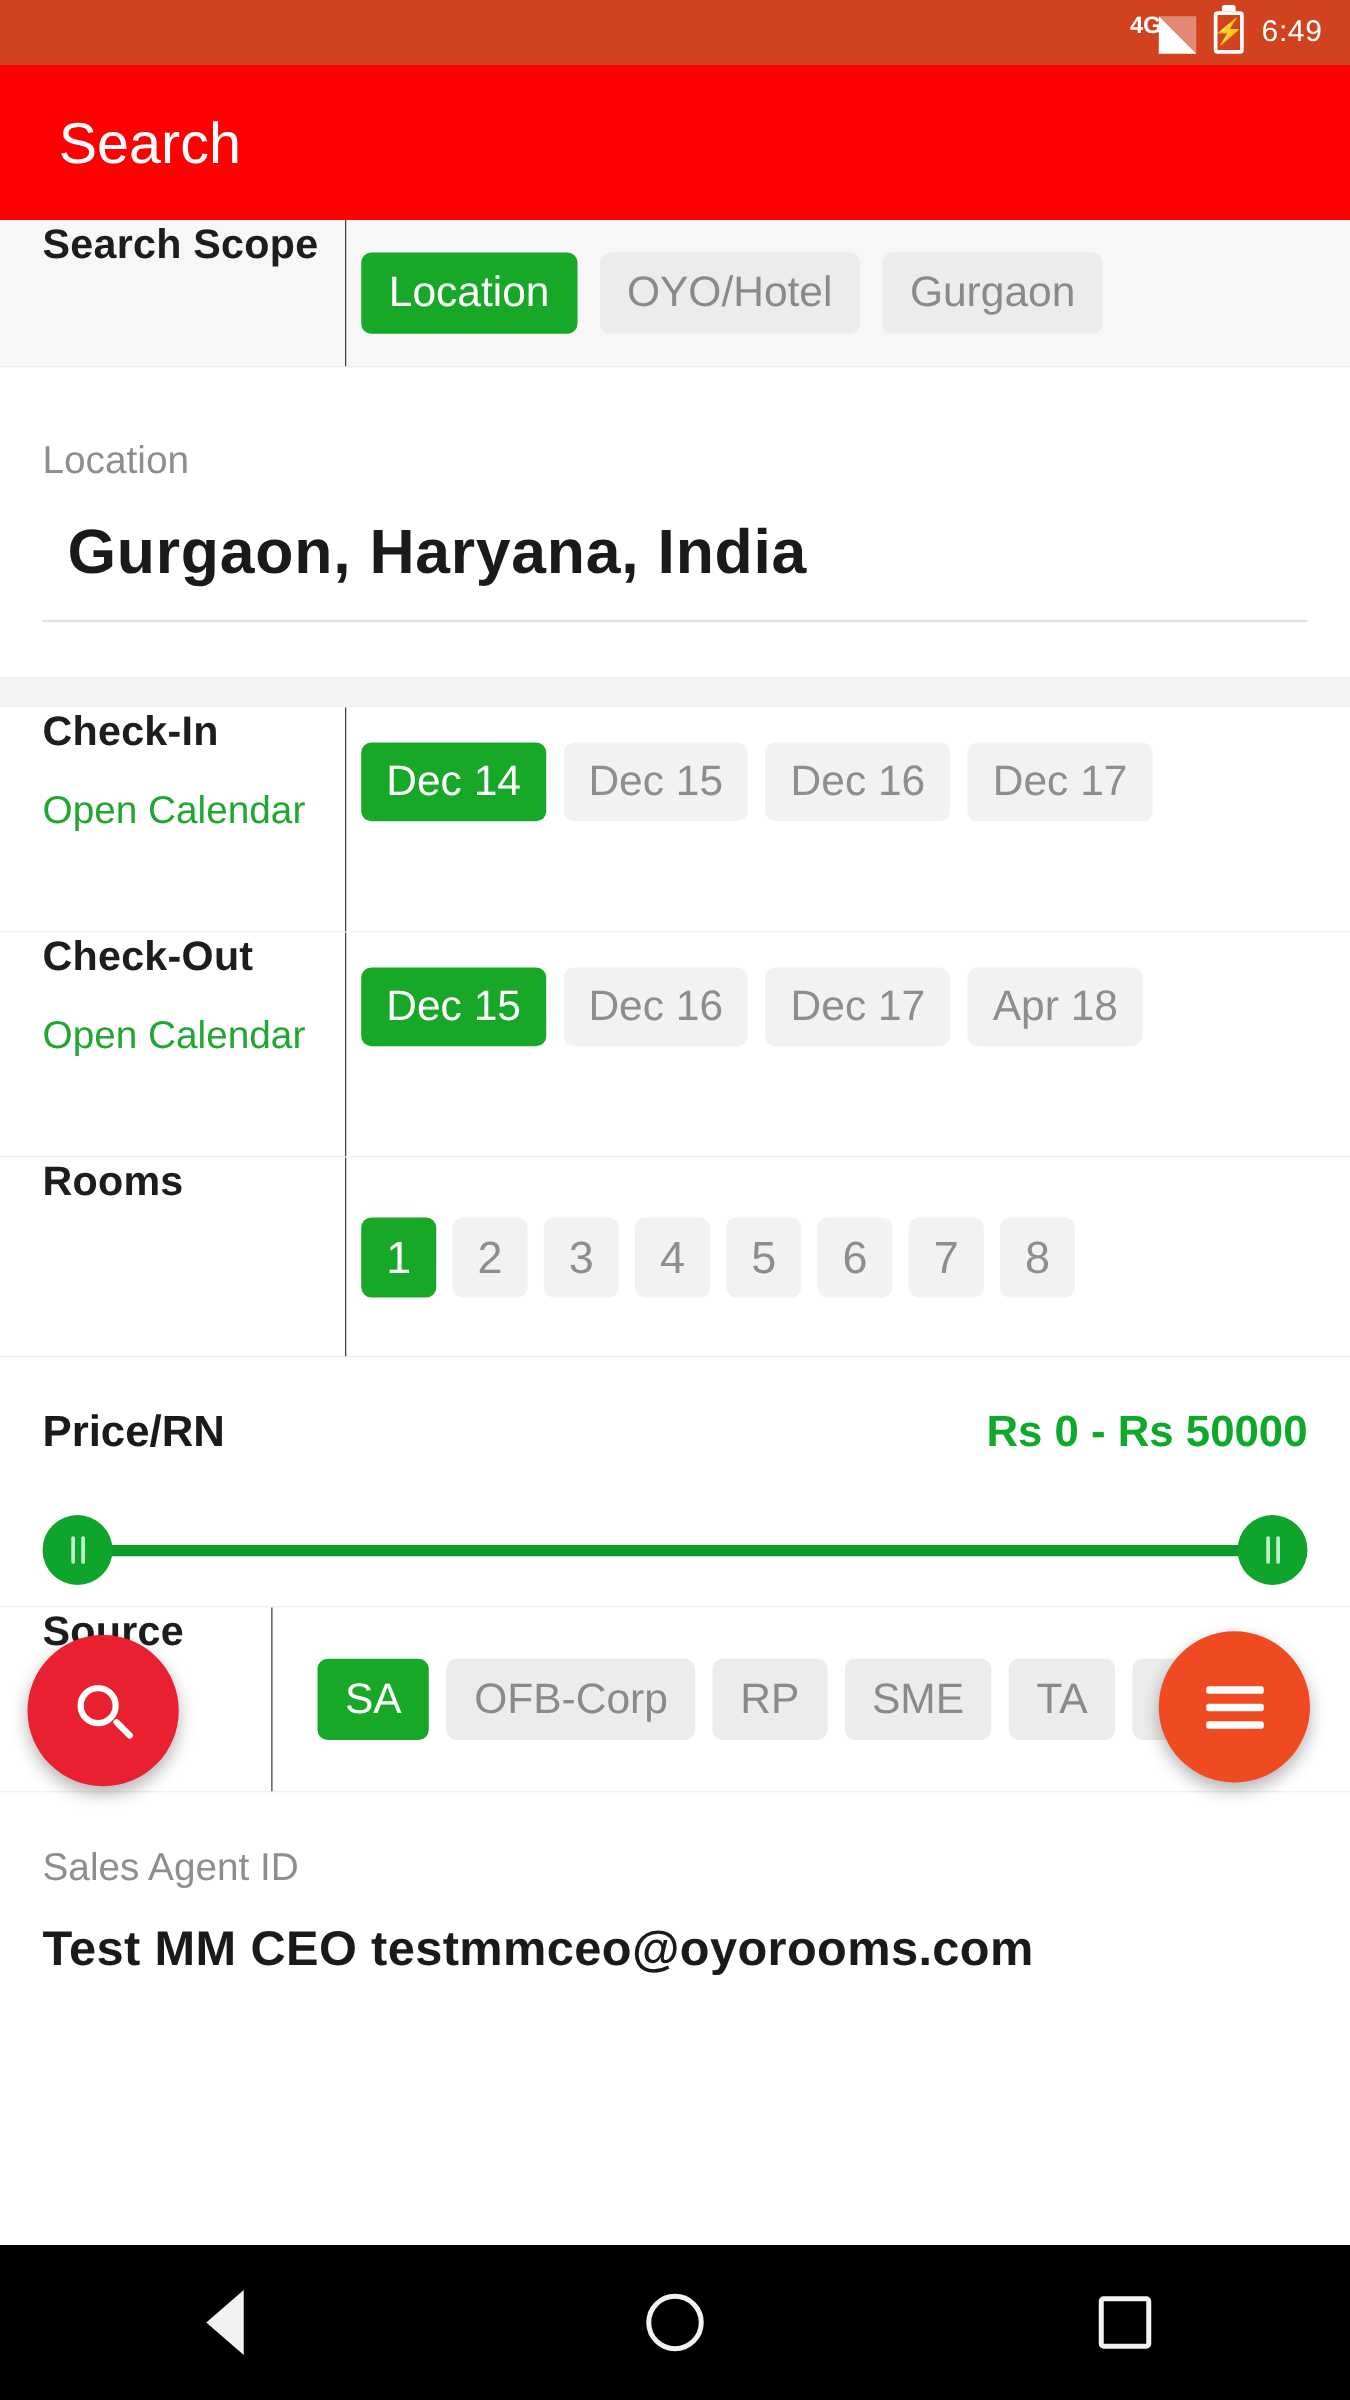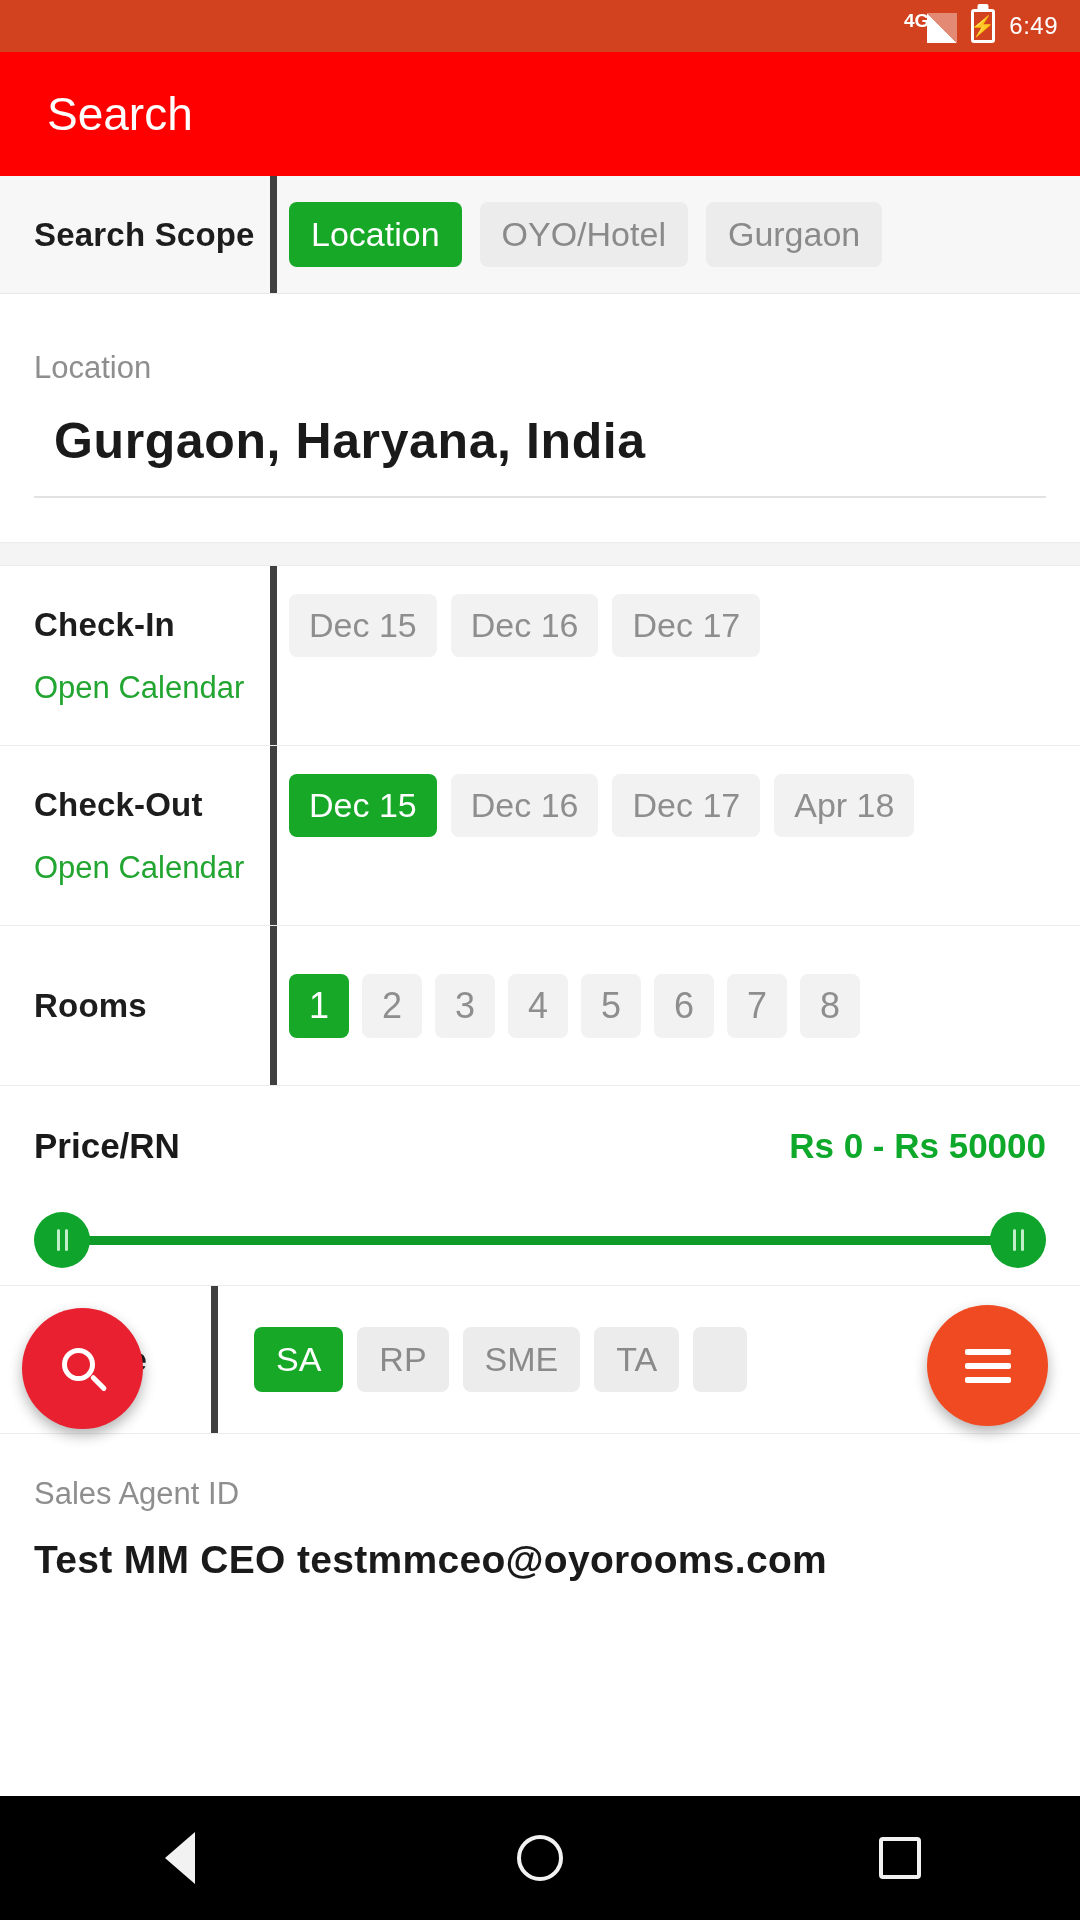--- a/index.html
+++ b/index.html
@@ -33,22 +33,22 @@
     height:124px; background:#ff0000; display:flex; align-items:center;
     padding-left:47px;
   }
   .appbar-title { color:#fff; font-size:46px; font-weight:400; }
 
   
   .row { display:flex; background:#fff; border-bottom:1px solid #ececec; }
   .row-label {
     width:277px; flex:0 0 277px;
     padding:0 0 0 34px;
-    display:flex; flex-direction:column; justify-content:center;
-    border-right:7px solid #404040;
+    display:flex; flex-direction:column; 
+    border-right:1px solid #404040;
   }
   .row-label .lbl { font-size:33px; font-weight:bold; color:#1d1d1d; letter-spacing:0.2px;}
   .row-label .sub { font-size:31px; color:#22a531; margin-top:26px; }
   .row-content { flex:1; display:flex; align-items:center; padding-left:12px; gap:14px; overflow:hidden; }
 
   
   .scope-row { background:#f7f7f7; height:118px; border-bottom:1px solid #e8e8e8;}
   .scope-row .row-label { background:#f7f7f7; }
   .scope-row .row-content { padding-left:12px; gap:18px; }
 
@@ -174,20 +174,21 @@
   </div>
   <div class="loc-spacer"></div>
   <div class="band"></div>
 
   <div class="row date-row">
     <div class="row-label">
       <div class="lbl">Check-In</div>
       <div class="sub">Open Calendar</div>
     </div>
     <div class="row-content">
+      <div class="date-chip sel">Dec 14</div>
       <div class="date-chip">Dec 15</div>
       <div class="date-chip">Dec 16</div>
       <div class="date-chip">Dec 17</div>
     </div>
   </div>
 
   <div class="row date-row">
     <div class="row-label">
       <div class="lbl">Check-Out</div>
       <div class="sub">Open Calendar</div>
@@ -233,20 +234,21 @@
         </div>
     </div>
   </div>
 
   <div class="row source-row">
     <div class="row-label">
       <div class="lbl">Source</div>
     </div>
     <div class="row-content">
       <div class="chip sel">SA</div>
+      <div class="chip">OFB-Corp</div>
       <div class="chip">RP</div>
       <div class="chip">SME</div>
       <div class="chip">TA</div>
       <div class="chip">&nbsp;</div>
     </div>
   </div>
 
   <div class="agent-block">
     <div class="agent-label">Sales Agent ID</div>
     <div class="agent-value">Test MM CEO testmmceo@oyorooms.com</div>

